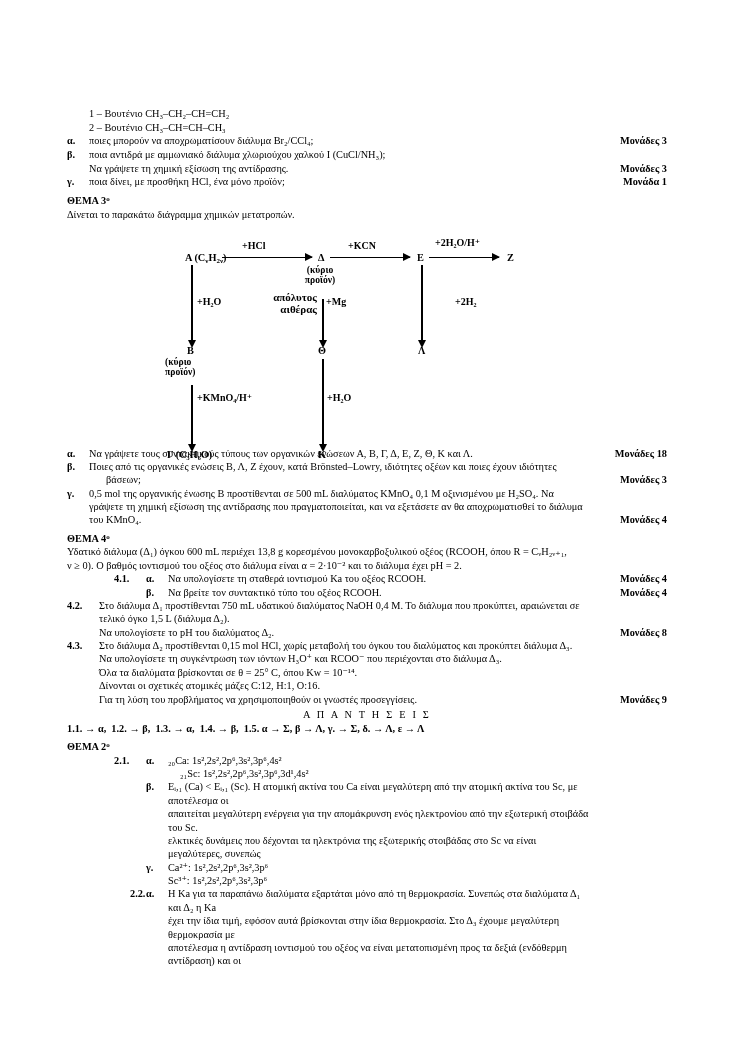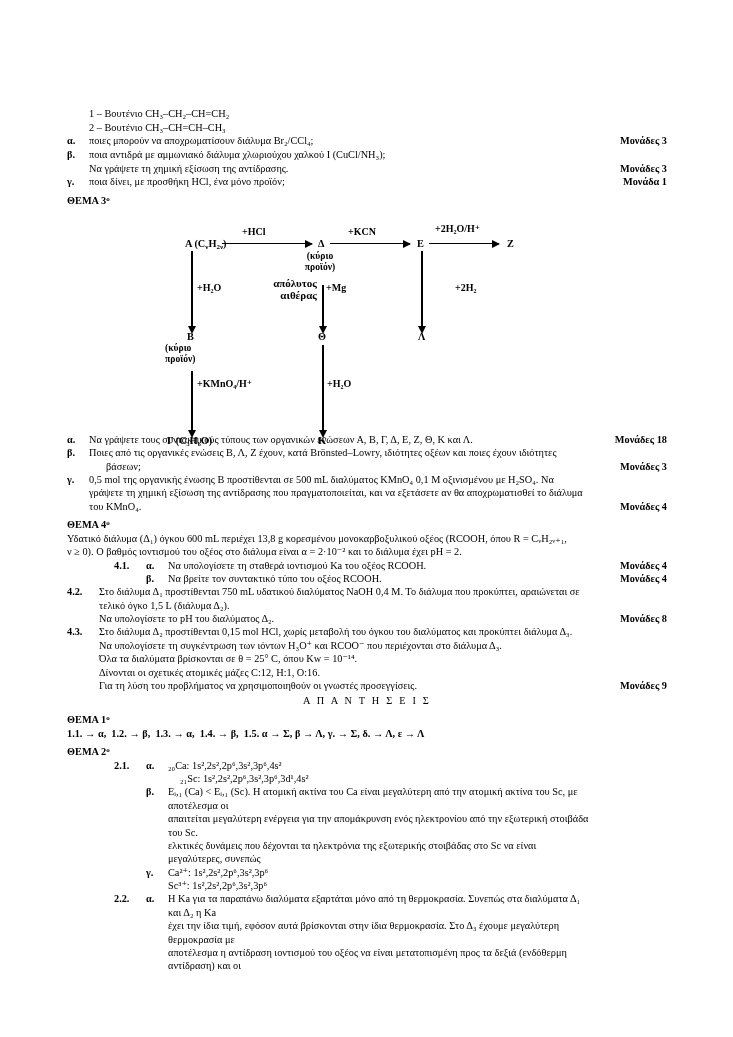--- a/index.html
+++ b/index.html
@@ -69,20 +69,21 @@
     <span>Να γράψετε τη χημική εξίσωση της αντίδρασης.</span>
     <span class="marks">Μονάδες 3</span>
   </div>
   <div class="item sub-indent">
     <span class="mk">γ.</span>
     <span>ποια δίνει, με προσθήκη HCl, ένα μόνο προϊόν;</span>
     <span class="marks">Μονάδα 1</span>
   </div>
 
   <div class="theme"><span>ΘΕΜΑ 3</span><sup>ο</sup></div>
+  <div>Δίνεται το παρακάτω διάγραμμα χημικών μετατροπών.</div>
 
   <div class="diagram">
 
     <div class="dlabel" style="left:118px;top:26px;">
       <span>A (C</span><sub>ν</sub><span>H</span><sub>2ν</sub><span>)</span>
     </div>
     <div class="dlabel" style="left:251px;top:26px;">Δ</div>
     <div class="paren" style="left:229px;top:40px;width:48px;">
       <div>(κύριο</div>
       <div>προϊόν)</div>
@@ -194,21 +195,20 @@
   <div class="numitem tight">
     <span>Δίνονται οι σχετικές ατομικές μάζες C:12, H:1, O:16.</span>
   </div>
   <div class="numitem tight">
     <span>Για τη λύση του προβλήματος να χρησιμοποιηθούν οι γνωστές προσεγγίσεις.</span>
     <span class="marks">Μονάδες 9</span>
   </div>
 
   <div class="answers-title">Α Π Α Ν Τ Η Σ Ε Ι Σ</div>
 
-  <div class="theme"><span>ΘΕΜΑ 1</span><sup>ο</sup></div>
   <div class="b tight">1.1. → α,&nbsp; 1.2. → β,&nbsp; 1.3. → α,&nbsp; 1.4. → β,&nbsp; 1.5. α → Σ, β → Λ, γ. → Σ, δ. → Λ, ε → Λ</div>
 
   <div class="theme"><span>ΘΕΜΑ 2</span><sup>ο</sup></div>
 
   <div class="numitem2 tight">
     <span class="mk" style="left:0;">2.1.</span>
     <span class="mk">α.</span>
     <span>₂₀Ca: 1s²,2s²,2p⁶,3s²,3p⁶,4s²</span>
   </div>
   <div class="numitem2 tight" style="padding-left:66px;">
@@ -228,21 +228,21 @@
 
   <div class="numitem2 tight">
     <span class="mk">γ.</span>
     <span>Ca²⁺: 1s²,2s²,2p⁶,3s²,3p⁶</span>
   </div>
   <div class="numitem2 tight">
     <span>Sc³⁺: 1s²,2s²,2p⁶,3s²,3p⁶</span>
   </div>
 
   <div class="numitem2 tight">
-    <span class="mk" style="left:0;">2.2.</span>
+    <span class="mk" style="left:16px;">2.2.</span>
     <span class="mk">α.</span>
     <span>Η Ka για τα παραπάνω διαλύματα εξαρτάται μόνο από τη θερμοκρασία. Συνεπώς στα διαλύματα Δ₁ και Δ₂ η Ka</span>
   </div>
   <div class="numitem2 tight">
     <span>έχει την ίδια τιμή, εφόσον αυτά βρίσκονται στην ίδια θερμοκρασία. Στο Δ₃ έχουμε μεγαλύτερη θερμοκρασία με</span>
   </div>
   <div class="numitem2 tight">
     <span>αποτέλεσμα η αντίδραση ιοντισμού του οξέος να είναι μετατοπισμένη προς τα δεξιά (ενδόθερμη αντίδραση) και οι</span>
   </div>
 

